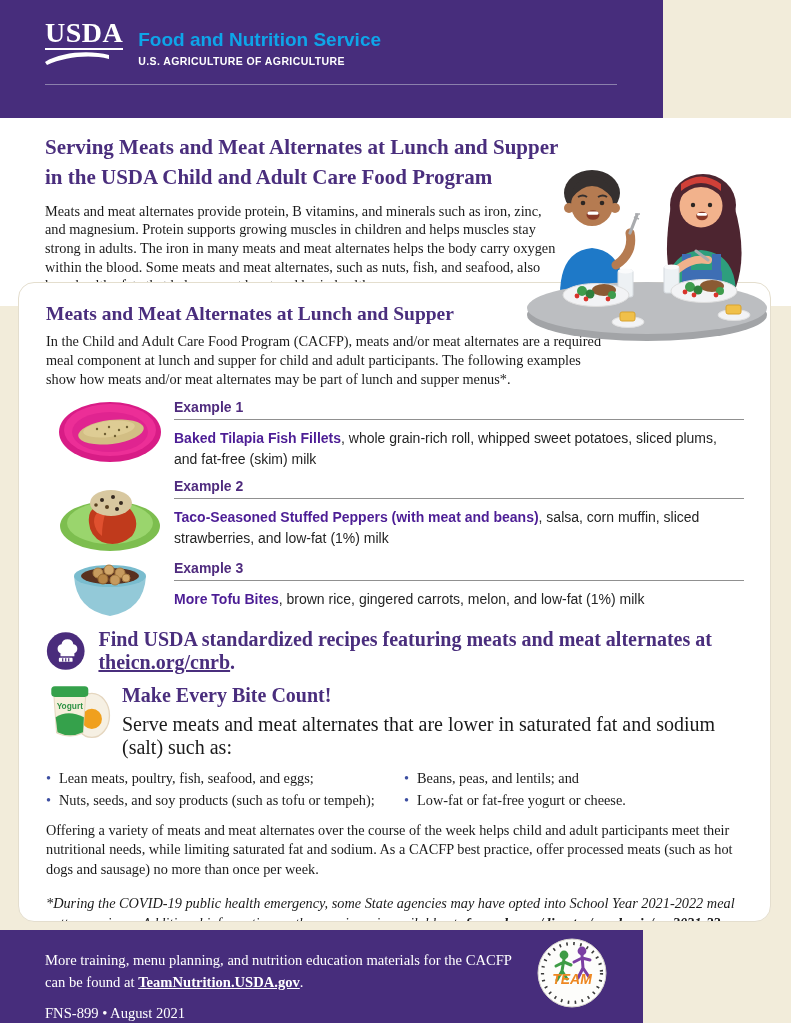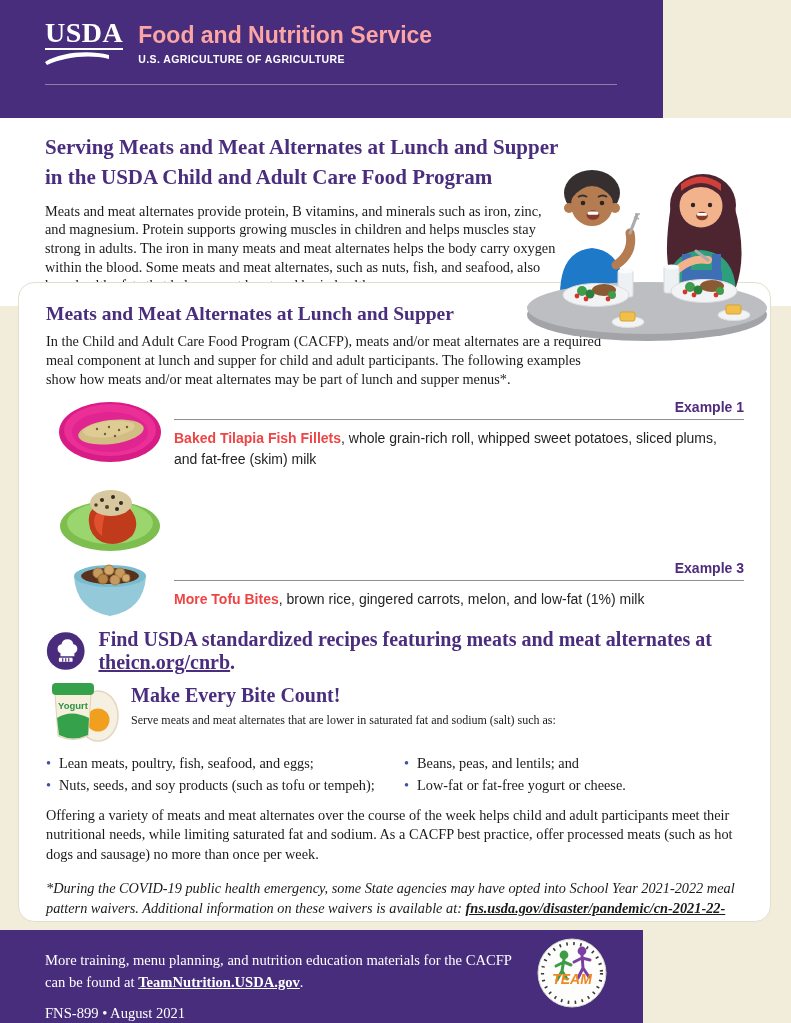--- a/index.html
+++ b/index.html
@@ -7,51 +7,51 @@
     width:791px;height:1023px;position:relative;overflow:hidden;
     background:#F2ECDA;
     font-family:"Liberation Serif",serif;color:#1a1a1a;
     -webkit-font-smoothing:antialiased;
   }
   
   .header{position:absolute;left:0;top:0;width:663px;height:118px;background:#472D7C;}
   .header-line{position:absolute;left:45px;right:46px;top:84px;height:1px;background:#8B80AC;}
   .logo-row{position:absolute;left:45px;top:19px;display:flex;gap:15px;align-items:flex-start;}
   .usda-text{font-family:"Liberation Serif",serif;font-weight:bold;font-size:28px;line-height:1;color:#fff;letter-spacing:.5px;border-bottom:2px solid #fff;padding-bottom:1px;}
-  .agency-name{font-family:"Liberation Sans",sans-serif;font-weight:bold;font-size:23px;color:#fca5a5;margin-top:3px;}
+  .agency-name{font-family:"Liberation Sans",sans-serif;font-weight:bold;font-size:19px;color:#0ea5e9;margin-top:10px;}
   .dept-name{font-family:"Liberation Sans",sans-serif;font-weight:bold;font-size:10.5px;color:#fff;letter-spacing:.4px;margin-top:4px;}
   
   .top-band{position:absolute;left:0;top:118px;width:791px;height:188px;background:#fff;}
   .top-inner{padding:14px 45px 0 45px;}
   .doc-title{font-size:21px;font-weight:bold;color:#4A2E7D;line-height:1.45;margin:0;}
   .doc-title span{display:block;}
   .intro{width:514px;margin-top:9px;font-size:14.3px;line-height:1.3;}
   
   .illustration{position:absolute;left:520px;top:153px;width:255px;height:192px;z-index:6;}
   
   .card{position:absolute;left:18px;top:282px;width:753px;height:640px;background:#fff;
         border:1px solid #E4DECE;border-radius:16px;z-index:2;overflow:hidden;box-sizing:border-box;}
   .card-inner{padding:20px 24px 0 27px;}
   .card-heading{font-size:19.5px;font-weight:bold;color:#4A2E7D;margin:0 0 7px 0;}
   .spacer-float{float:right;width:142px;height:20px;}
   .card-intro{font-size:14.3px;line-height:1.32;margin:0;}
   .examples{margin-top:10px;}
   .ex-row{display:flex;align-items:flex-start;margin-bottom:8px;}
   .ex-photo{width:128px;flex:none;display:flex;justify-content:center;}
   .ex-body{flex:1;font-family:"Liberation Sans",sans-serif;padding-right:2px;}
-  .ex-label{color:#4F2B7E;font-weight:bold;font-size:14px;padding-bottom:4px;border-bottom:1px solid #909090;margin-bottom:8px;text-align:right;}
+  .ex-label{color:#4F2B7E;font-weight:bold;font-size:14px;padding-bottom:4px;border-bottom:1px solid #909090;margin-bottom:8px;}
   .ex-text{font-size:14px;color:#242424;line-height:1.5;padding-right:4px;}
-  .ex-text b{color:#ef4444;}
+  .ex-text b{color:#4c1d95;}
   .recipe-row{display:flex;align-items:center;gap:13px;margin:4px 0 4px 0;}
   .recipe-text{font-size:20px;font-weight:bold;color:#4A2E7D;}
   .recipe-link{text-decoration:underline;color:#4A2E7D;cursor:pointer;}
   .bite-row{display:flex;gap:9px;align-items:flex-start;margin-top:2px;}
   .bite-content{padding-top:4px;}
   .bite-head{font-size:20px;font-weight:bold;color:#4A2E7D;margin:2px 0 6px 0;}
-  .bite-lead{font-size:12px;margin:0;}
+  .bite-lead{font-size:20px;margin:0;}
   .bullets{display:flex;margin-top:8px;}
   .bullet-col1{width:358px;}
   .bullet-item{display:flex;font-size:14.3px;line-height:1.58;}
   .dot{color:#3D4FA1;margin-right:8px;}
   .variety{margin-top:9px;font-size:14.3px;line-height:1.38;}
   .covid{margin-top:11px;font-style:italic;font-size:14.3px;line-height:1.36;}
   .covid-link{font-weight:bold;text-decoration:underline;color:#1a1a1a;cursor:pointer;}
   
   .footer{position:absolute;left:0;top:930px;width:643px;height:93px;background:#472D7C;color:#fff;}
   .footer-inner{padding:20px 0 0 45px;font-size:14.6px;line-height:1.5;}
@@ -193,20 +193,24 @@
             <path d="M36 44 Q36 32 48 33 Q44 45 44 58 Q37 53 36 44 Z" fill="#E0502F"></path>
             <ellipse cx="53" cy="25" rx="21" ry="13" fill="#D8C8A0"></ellipse>
             <circle cx="44" cy="22" r="2" fill="#362A20"></circle>
               <circle cx="55" cy="19" r="2" fill="#362A20"></circle>
             <circle cx="63" cy="25" r="2" fill="#362A20"></circle>
               <circle cx="49" cy="29" r="2" fill="#58401F"></circle>
             <circle cx="59" cy="31" r="2" fill="#362A20"></circle>
               <circle cx="38" cy="27" r="1.8" fill="#58401F"></circle>
           </svg>
         </div>
+        <div class="ex-body">
+          <div class="ex-label">Example 2</div>
+          <div class="ex-text"><b>Taco-Seasoned Stuffed Peppers (with meat and beans)</b><span>, salsa, corn muffin, sliced strawberries, and low-fat (1%) milk</span></div>
+        </div>
       </div>
 
       <div class="ex-row">
         <div class="ex-photo">
           <svg width="84" height="60" viewBox="0 0 84 60" aria-hidden="true">
             <path d="M6 16 L78 16 Q76 50 42 56 Q8 50 6 16 Z" fill="#93C9D8"></path>
             <ellipse cx="42" cy="16" rx="36" ry="11" fill="#79BCCE"></ellipse>
             <ellipse cx="42" cy="16" rx="29" ry="8" fill="#59311F"></ellipse>
             <circle cx="30" cy="13" r="5" fill="#C69A5E" stroke="#A87C42"></circle>
             <circle cx="41" cy="10" r="5" fill="#D2A86C" stroke="#A87C42"></circle>

